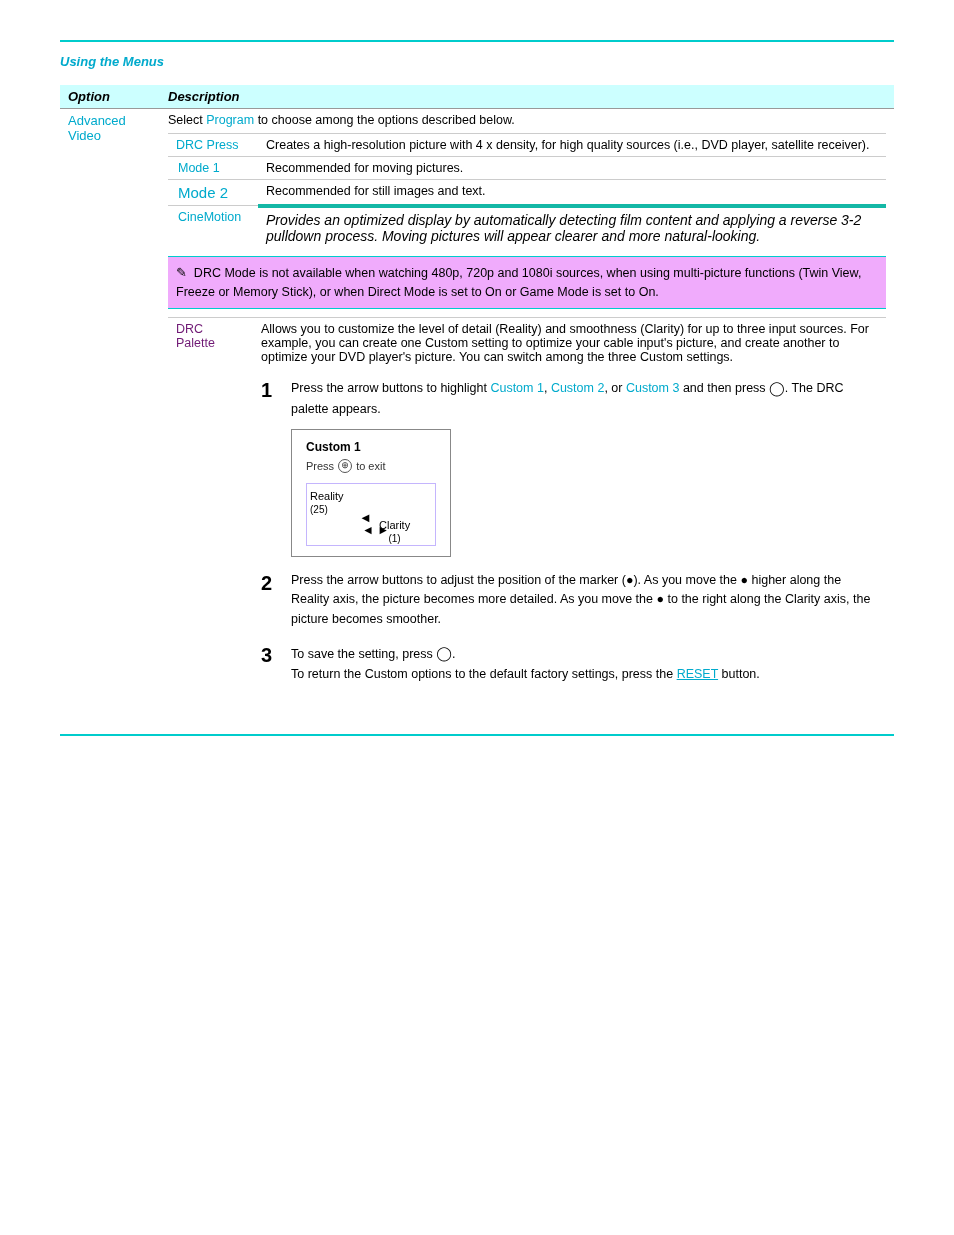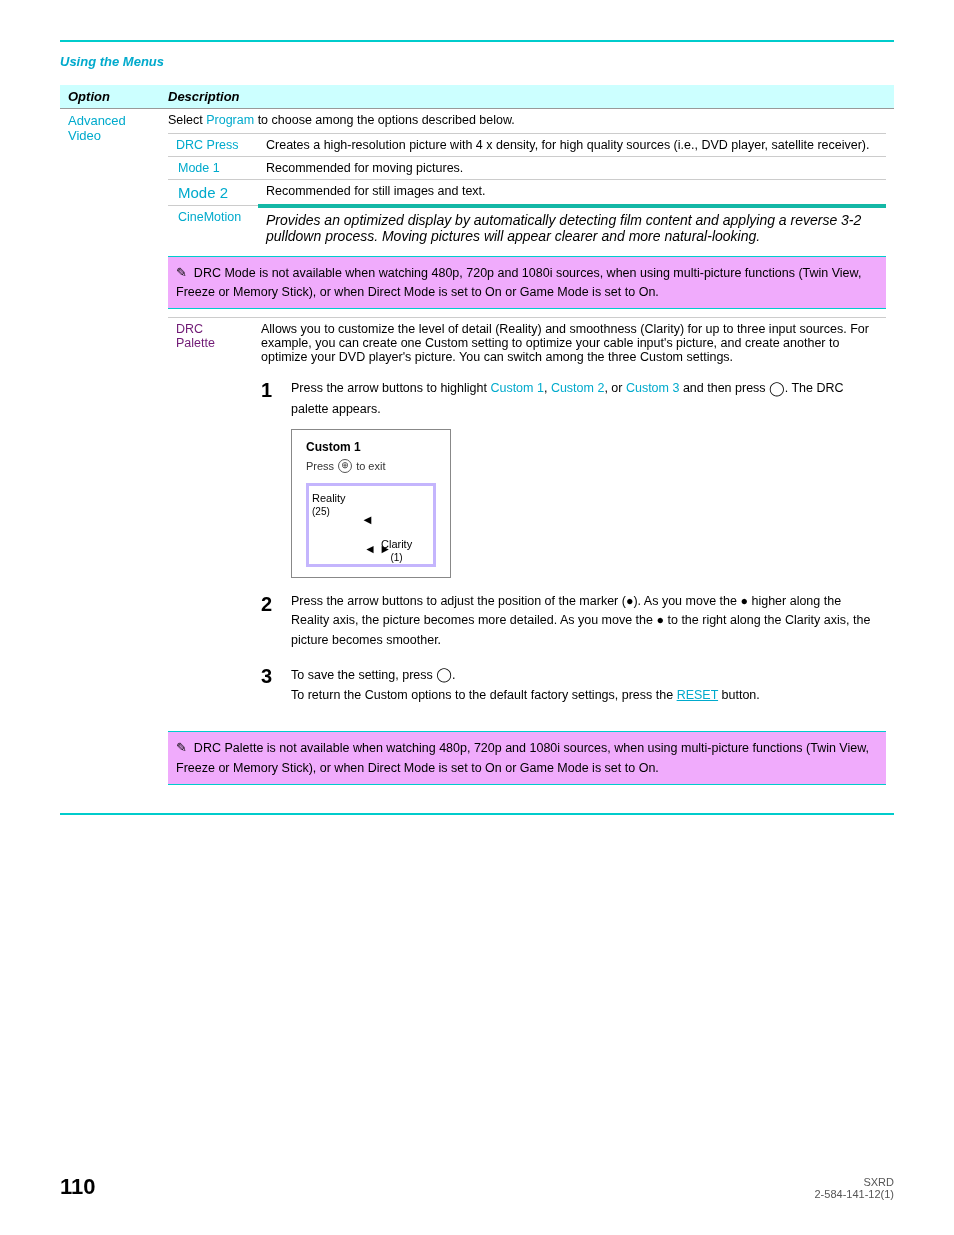--- a/index.html
+++ b/index.html
@@ -226,21 +226,21 @@
                     The DRC palette appears.
 
                     
                     <div style="margin-top:10px;">
                       <div style="border: 1px solid #888; display: inline-block; padding: 8px 14px 10px 14px; background:#fff; min-width:160px;">
                         <div style="font-weight:bold; font-size:12px; margin-bottom:1px;">Custom 1</div>
                         <div style="font-size:11px; color:#333; margin-bottom:8px; display:flex; align-items:center; gap:4px;">
                           Press <span style="border:1px solid #555; border-radius:50%; width:14px; height:14px; display:inline-flex; align-items:center; justify-content:center; font-size:9px;">⊕</span> to exit
                         </div>
                         
-                        <div style="position:relative; width:130px; height:84px; border:3px solid #c4b5fd;">
+                        <div style="position:relative; width:130px; height:63px; border:1px solid #c4b5fd;">
 
                           <div style="position:absolute; left:3px; top:6px; font-size:11px; line-height:1.2;">
                             Reality<br><span style="font-size:10px;">(25)</span>
                           </div>
 
                           <div style="position:absolute; left:52px; top:24px; font-size:13px;">◄</div>
 
                           <div style="position:absolute; bottom:0; left:72px; font-size:11px; text-align:center; line-height:1.2;">
                             Clarity<br><span style="font-size:10px;">(1)</span>
                           </div>
@@ -267,33 +267,22 @@
                     To save the setting, press <span style="font-size:14px;">◯</span>.
                     <br>
                     To return the Custom options to the default factory settings, press the <span class="cyan" style="text-decoration:underline;">RESET</span> button.
                   </div>
                 </div>
               </td>
             </tr>
           </tbody>
             </table>
 
-          <div class="highlight-note">
-            <span style="font-size:13px;">✎</span>&nbsp;
-            <span>DRC Palette is not available when watching 480p, 720p and 1080i sources, when using multi-picture functions (Twin View, Freeze or Memory Stick), or when Direct Mode is set to On or Game Mode is set to On.</span>
-          </div>
 
         </td>
       </tr>
     </tbody>
   </table>
 
   <div class="bottom-rule"></div>
 
-  <div class="page-footer">
-    <div class="page-number">110</div>
-    <div class="footer-right">
-      <div>SXRD</div>
-      <div>2-584-141-12(1)</div>
-    </div>
-  </div>
 
 </div>
 
 </body></html>

